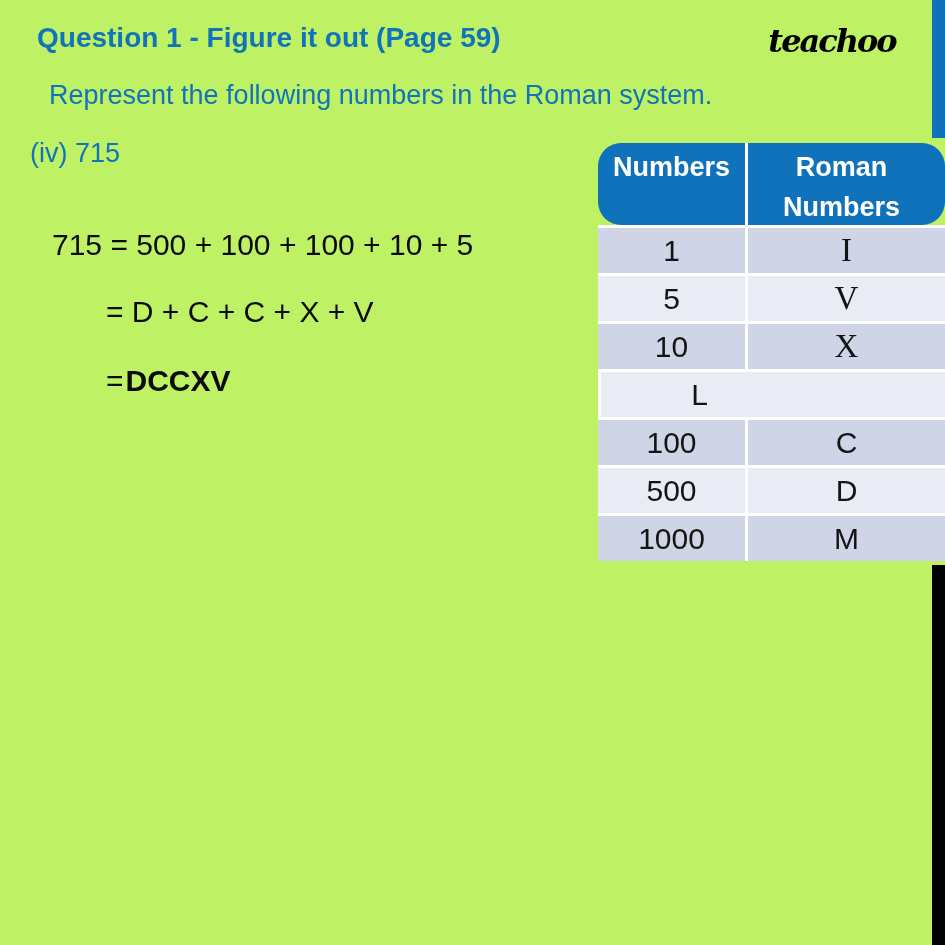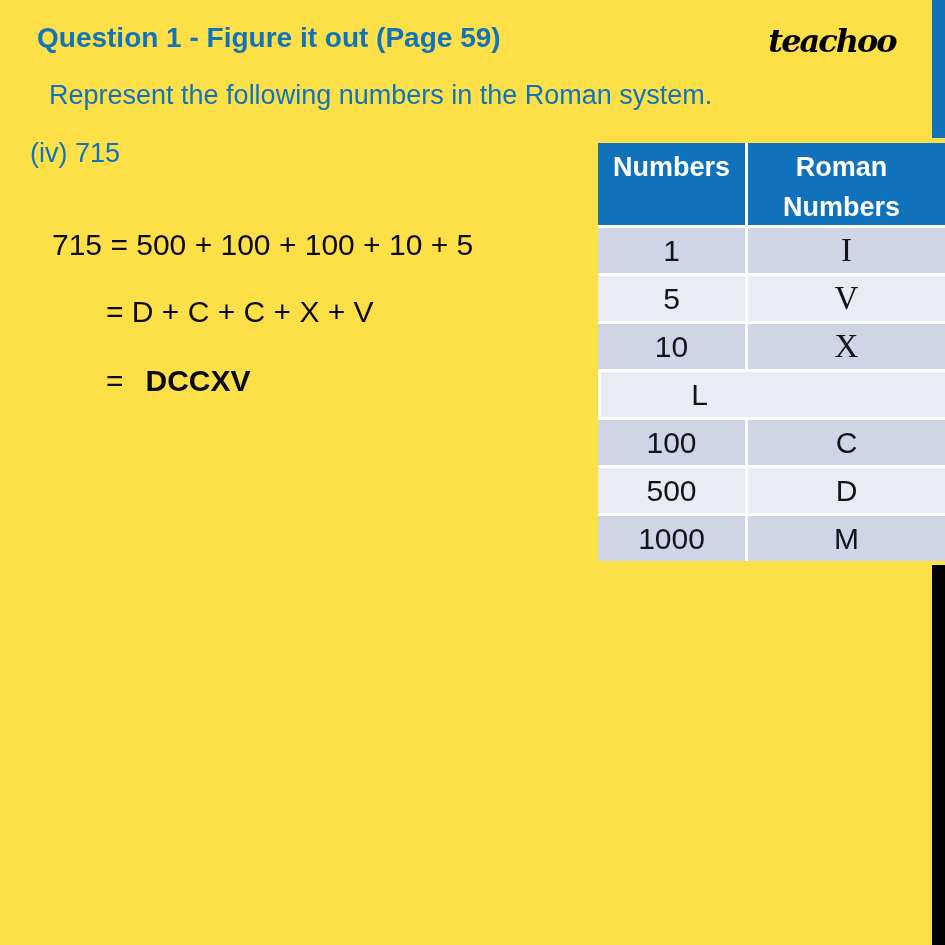--- a/index.html
+++ b/index.html
@@ -1,17 +1,17 @@
 <!DOCTYPE html>
 <html><head>
 <meta charset="utf-8">
 <style>
   html,body { margin:0; padding:0; background:#fff; }
   .stage {
-    position:relative; width:945px; height:945px; background:#fde047;
+    position:relative; width:945px; height:945px; background:#bef264;
     font-family:"Liberation Sans", sans-serif; overflow:hidden;
   }
   .title {
     position:absolute; left:37px; top:22px;
     font-size:28px; font-weight:700; color:var(--text-blue); white-space:nowrap;
   }
   .logo {
     position:absolute; left:752px; top:22px; width:160px;
     font-family:"DejaVu Serif", serif; font-style:italic; font-weight:700;
     font-size:32px; letter-spacing:-2px; color:#000; text-align:center; white-space:nowrap;
@@ -21,24 +21,24 @@
     font-size:27px; color:var(--text-blue); white-space:nowrap;margin-left:19px;
   }
   .part {
     position:absolute; left:30px; top:138px;
     font-size:27px; color:var(--text-blue); white-space:nowrap;
   }
   .sol-line { position:absolute; font-size:30px; color:#0b0b0b; white-space:nowrap; }
   .sol1 { left:52px;  top:228px; }
   .sol2 { left:106px; top:295px; }
   .sol3 { left:106px; top:364px; }
-  .sol3 .result { font-weight:700; margin-left:22px;text-align:right; }
+  .sol3 .result { font-weight:700; margin-left:2px;text-align:right; }
 
   .table { position:absolute; left:598px; top:143px; width:347px; }
-  .thead { display:flex; height:82px; background:var(--blue); box-sizing:border-box; }
+  .thead { display:flex; height:82px; background:var(--blue); box-sizing:border-box;border-radius:23px; }
   .th {
     box-sizing:border-box; color:#ffffff; font-weight:700; font-size:27px;
     text-align:center; padding-top:4px; line-height:40px;
   }
   .th.col1 { width:147px; }
   .th.col2 { width:200px; border-left:3px solid #ffffff; padding-left:6px; padding-right:16px; }
   .trow { display:flex; height:48px; border-top:3px solid #ffffff; box-sizing:border-box; }
   .trow.dark  { background:var(--band-dark); }
   .trow.light { background:var(--band-light); }
   .cell {

